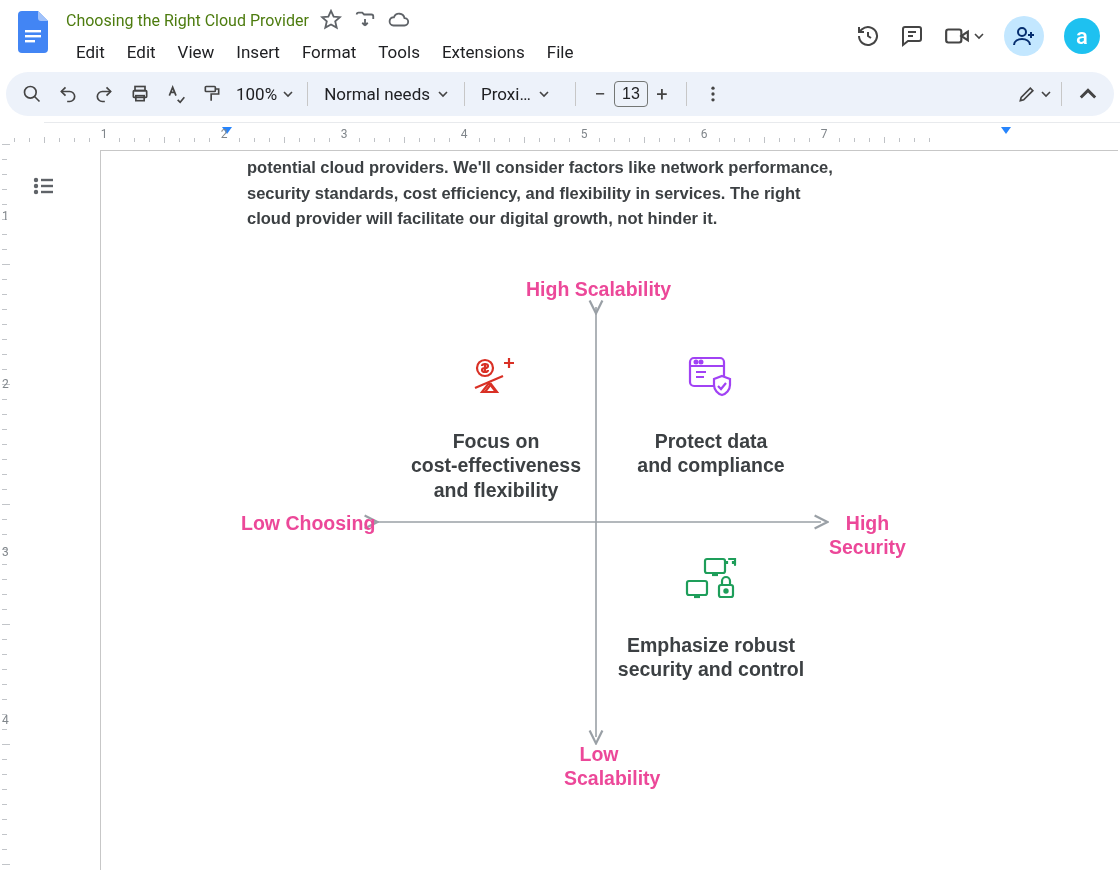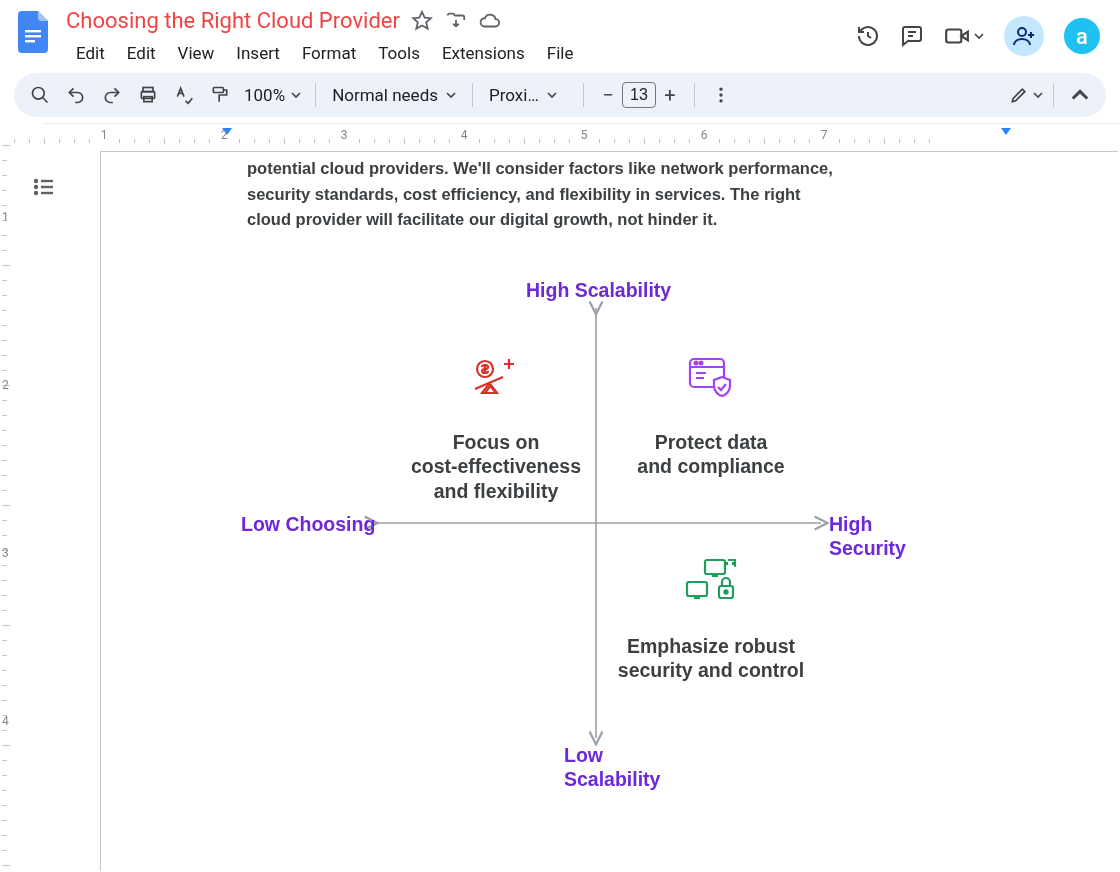--- a/index.html
+++ b/index.html
@@ -2,29 +2,29 @@
 <html><head>
 <meta charset="utf-8">
 <style>
   * { box-sizing: border-box; }
   html,body { margin:0; padding:0; font-family:"Google Sans",Roboto,Arial,sans-serif; background:#fff; color:#202124; height:872px; width:1120px; overflow:hidden;}
   
   .header { display:flex; align-items:flex-start; padding:8px 14px 0 14px; gap:12px; }
   .logo { width:40px; height:48px; display:flex; align-items:center; justify-content:center; }
   .title-area { flex:1; }
   .title-row { display:flex; align-items:center; gap:10px; }
-  .title { font-size:22px; color:#ef4444; font-weight:400; white-space:nowrap;text-align:center;}
+  .title { font-size:16px; color:#4d7c0f; font-weight:400; white-space:nowrap;text-align:center;}
   .menu-row { display:flex; gap:2px; margin-top:6px; }
   .menu-item { font-size:17px; color:#202124; padding:4px 10px; border-radius:4px; cursor:pointer;}
   .right-actions { display:flex; align-items:center; gap:20px; padding-top:8px; padding-right:6px;}
   .ic { width:24px; height:24px; color:#444; display:flex; align-items:center; justify-content:center;}
   .share-btn { width:40px; height:40px; border-radius:50%; background:#c3e7ff; display:flex; align-items:center; justify-content:center;}
   .avatar { width:36px; height:36px; border-radius:50%; background:#1ec1f0; color:#fff; display:flex; align-items:center; justify-content:center; font-size:22px; font-weight:500;}
   
-  .toolbar-wrap { padding:6px 14px;}
+  .toolbar-wrap { padding:6px 6px;}
   .toolbar { background:#edf2fa; border-radius:28px; height:44px; display:flex; align-items:center; padding:0 10px; gap:4px;}
   .tb-btn { width:32px; height:32px; display:flex; align-items:center; justify-content:center; color:#444746; border-radius:4px; cursor:pointer;}
   .tb-sep { width:1px; height:24px; background:#c7c7c7; margin:0 6px;}
   .zoom { font-size:17px; color:#202124; padding:0 4px; display:flex; align-items:center; gap:6px;}
   .drop { font-size:17px; color:#202124; padding:0 6px; display:flex; align-items:center; gap:8px; min-width:0;}
   .drop.trunc span:first-child { max-width:58px; overflow:hidden; text-overflow:ellipsis; white-space:nowrap;}
   .fsize { display:flex; align-items:center; gap:0;}
   .fsize .pm { width:28px; height:28px; display:flex; align-items:center; justify-content:center; font-size:20px; color:#444;}
   .fsize input { width:34px; height:26px; border:1px solid #747775; border-radius:4px; text-align:center; font-size:16px; background:transparent; color:#202124;}
   .toolbar .spacer { flex:1;}
@@ -39,21 +39,21 @@
   .main { position:relative; height:calc(872px - 146px); }
   .ruler-v { position:absolute; left:0; top:0; width:14px; height:100%; border-right:0; font-size:12px; color:#9aa0a6;}
   .ruler-v .t { position:absolute; left:2px; width:6px; height:1px; background:#c2c5c9;}
   .ruler-v .n { position:absolute; left:2px; transform:translateY(-50%); color:#80868b;}
   .outline-panel { position:absolute; left:32px; top:30px; width:36px;}
   .page-wrap { position:absolute; left:100px; top:6px; right:0; bottom:0; overflow:hidden;font-weight:bold;}
   .page { width:1018px; height:1200px; background:#fff; border:1px solid #c7c7c7; border-right:0; position:relative;}
   .bodytext { position:absolute; left:146px; top:4px; width:598px; font-size:16.5px; line-height:1.55; color:#3c4043; font-family:Arial,sans-serif;}
   
   .diagram { position:absolute; left:130px; top:116px; width:660px; height:540px; font-family:Arial,sans-serif;}
-  .axis-label { position:absolute; color:#6d28d9; font-size:19.5px; line-height:1.25;}
+  .axis-label { position:absolute; color:#ec4899; font-size:19.5px; text-align:center; line-height:1.25;}
   .qcell { position:absolute; text-align:center; }
   .qicon { margin-bottom:30px; height:46px; display:flex; justify-content:center; align-items:center;}
   .qtext { font-size:19.5px; color:#3c4043; line-height:1.25;}
   svg { display:block; }
   .chev { margin-left:2px; }
 </style>
 </head>
 <body>
 
 <div class="header">

